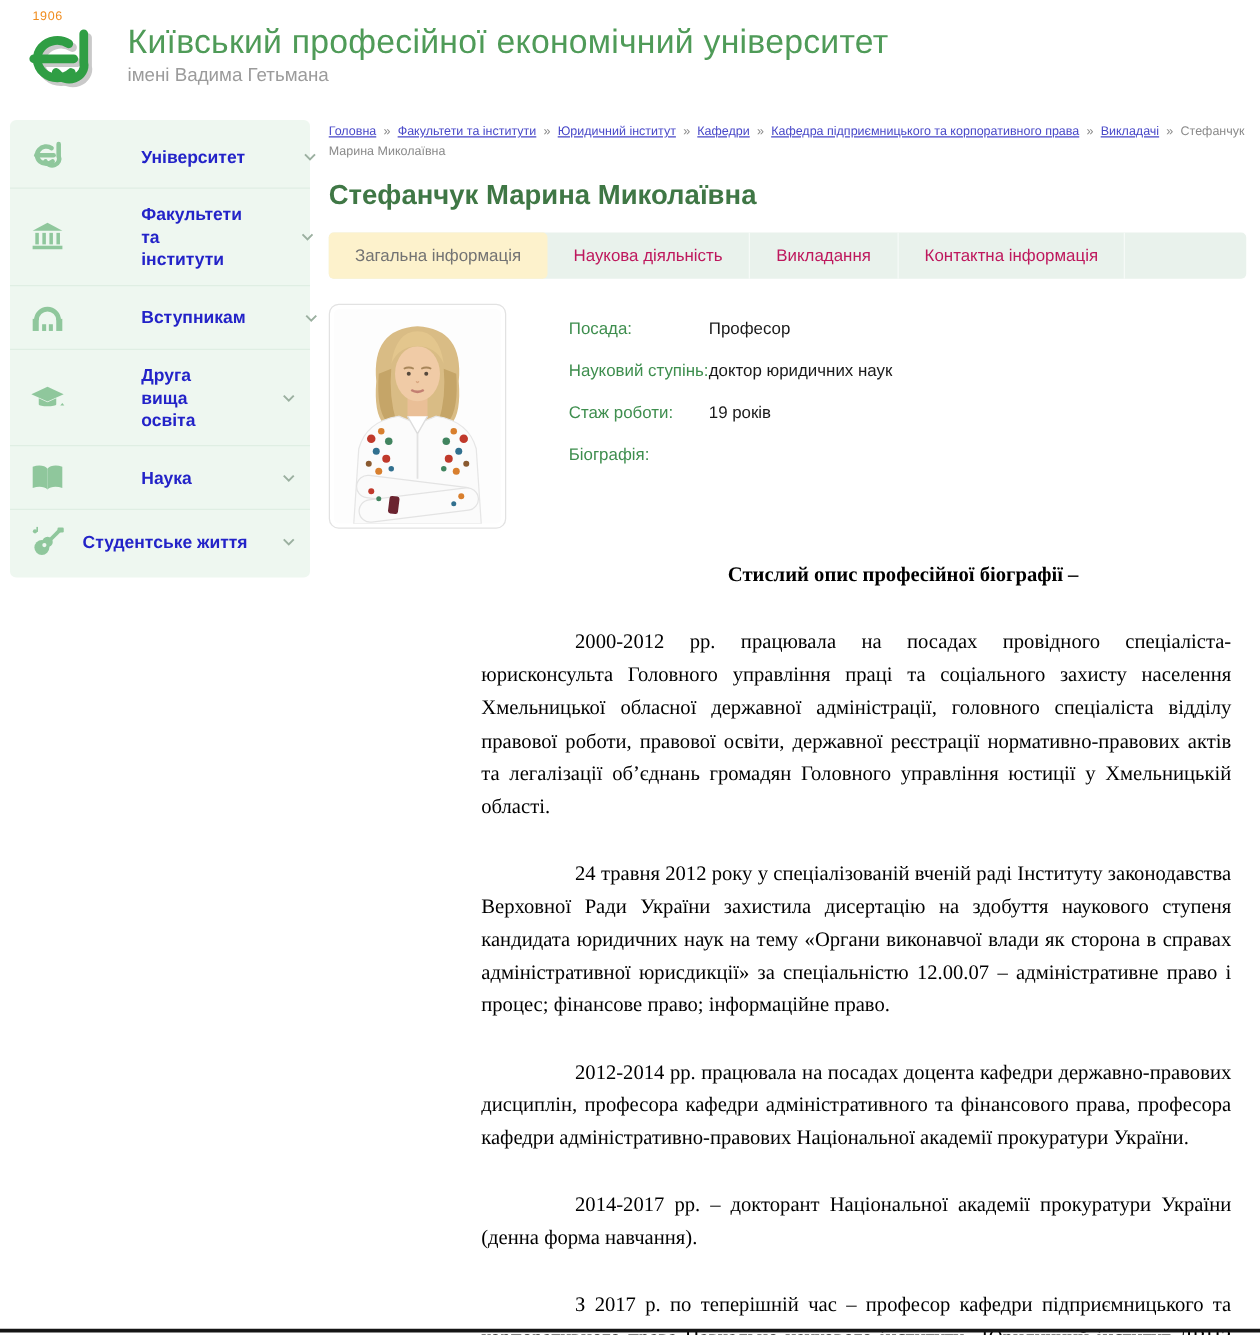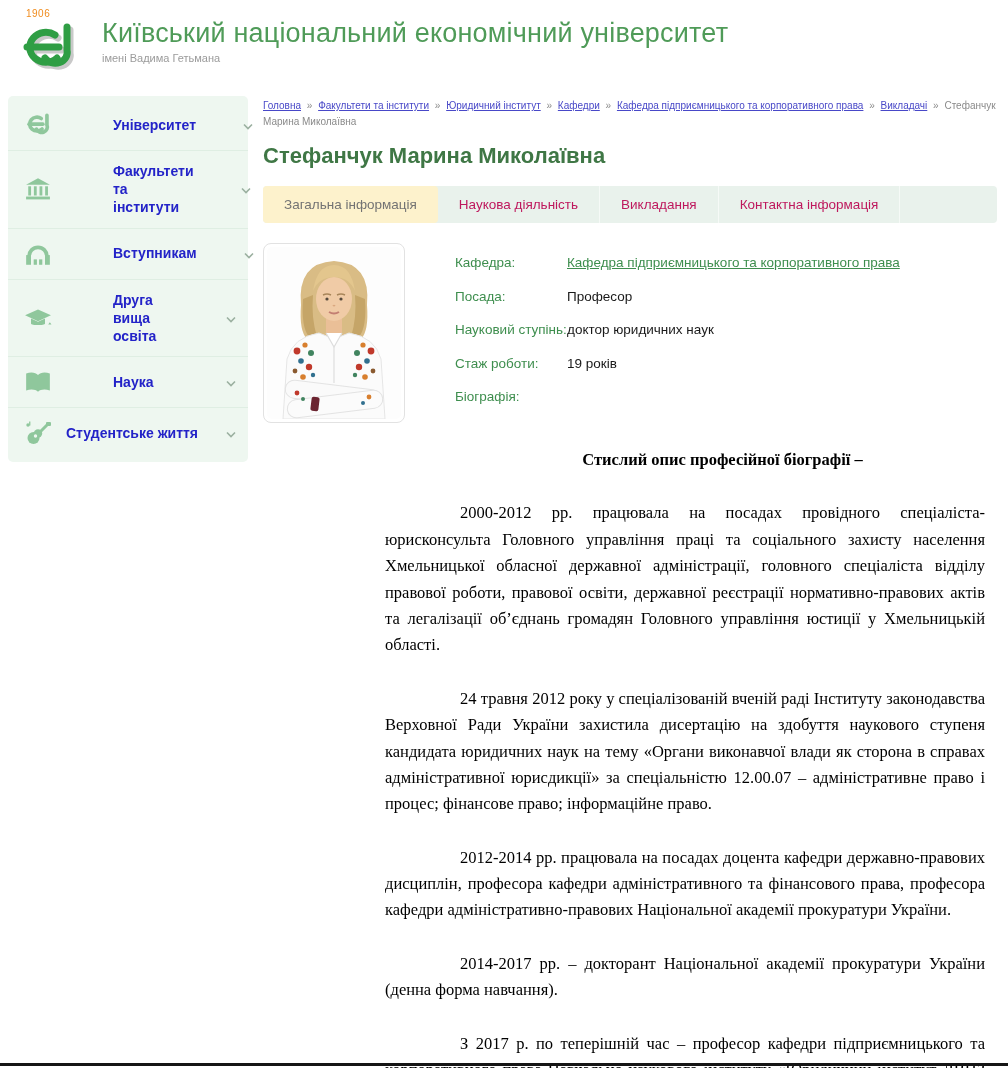--- a/index.html
+++ b/index.html
@@ -7,21 +7,21 @@
   body { font-family:"Liberation Sans", sans-serif; }
   .page { position:relative; width:1008px; height:1068px; background:#fff; overflow:hidden; }
 
   
   .site-header { display:flex; align-items:flex-start; padding:6px 0 0 10px; height:92px; }
   .logo-wrap { position:relative; width:86px; height:80px; flex:none; cursor:pointer; }
   .logo-year { position:absolute; top:2px; left:16px; color:#f08c1e; font-weight:normal; font-size:10px; letter-spacing:.5px; }
   .logo-svg { position:absolute; left:4px; top:14px; }
   .uni-names { padding-top:12px; margin-left:6px; }
   .uni-name { font-size:27px; color:#4f9b58; letter-spacing:.2px; }
-  .uni-sub  { font-size:11px; color:#9b9b9b; margin-top:3px; }
+  .uni-sub  { font-size:15px; color:#9b9b9b; margin-top:3px; }
 
   
   .content { display:flex; align-items:flex-start; padding:4px 11px 0 8px; }
 
   
   .sidebar { width:240px; flex:none; background:#eef7f0; border-radius:5px; padding:4px 0; }
   .sb-item { display:flex; align-items:center; padding:11px 12px 11px 14px; cursor:pointer; }
   .sb-item:not(:last-child){ border-bottom:1px solid #dfeee3;gap:47px; }
   .sb-icon { width:32px; height:28px; margin-right:12px; flex:none; display:flex; align-items:center; justify-content:center; }
   .sb-label { color:#2323c8; font-weight:bold; font-size:14px; line-height:1.3; flex:1; }
@@ -74,21 +74,21 @@
             <path d="M53 7 V30 A12 11 0 0 1 31 38"></path>
         </g>
         <g fill="none" stroke="#2f9e44" stroke-width="7" stroke-linecap="round">
           <path d="M41 15 A16 15 0 1 0 43 38"></path>
             <path d="M13 27 H45"></path>
             <path d="M53 7 V30 A12 11 0 0 1 31 38"></path>
         </g>
       </svg>
     </div>
     <div class="uni-names">
-      <div class="uni-name">Київський національний економічний університет</div>
+      <div class="uni-name">Київський професійної економічний університет</div>
       <div class="uni-sub">імені Вадима Гетьмана</div>
     </div>
   </header>
 
   <div class="content">
 
     <nav class="sidebar">
 
       <div class="sb-item">
         <span class="sb-icon">
@@ -281,24 +281,20 @@
               <rect x="44" y="150" width="8" height="14" rx="2" fill="#6b2430" transform="rotate(7 48 157)"></rect>
               <circle cx="30" cy="146" r="2.4" fill="#c0392b"></circle>
                 <circle cx="36" cy="152" r="2" fill="#41845f"></circle>
               <circle cx="102" cy="150" r="2.4" fill="#d87f2e"></circle>
                 <circle cx="96" cy="156" r="2" fill="#31708f"></circle>
             </g>
           </svg>
         </div>
 
         <div class="fields">
-          <div class="field-row">
-            <span class="field-label">Кафедра:</span>
-            <a class="field-value green-link">Кафедра підприємницького та корпоративного права</a>
-          </div>
           <div class="field-row">
             <span class="field-label">Посада:</span>
             <span class="field-value">Професор</span>
           </div>
           <div class="field-row">
             <span class="field-label">Науковий ступінь:</span>
             <span class="field-value">доктор юридичних наук</span>
           </div>
           <div class="field-row">
             <span class="field-label">Стаж роботи:</span>

